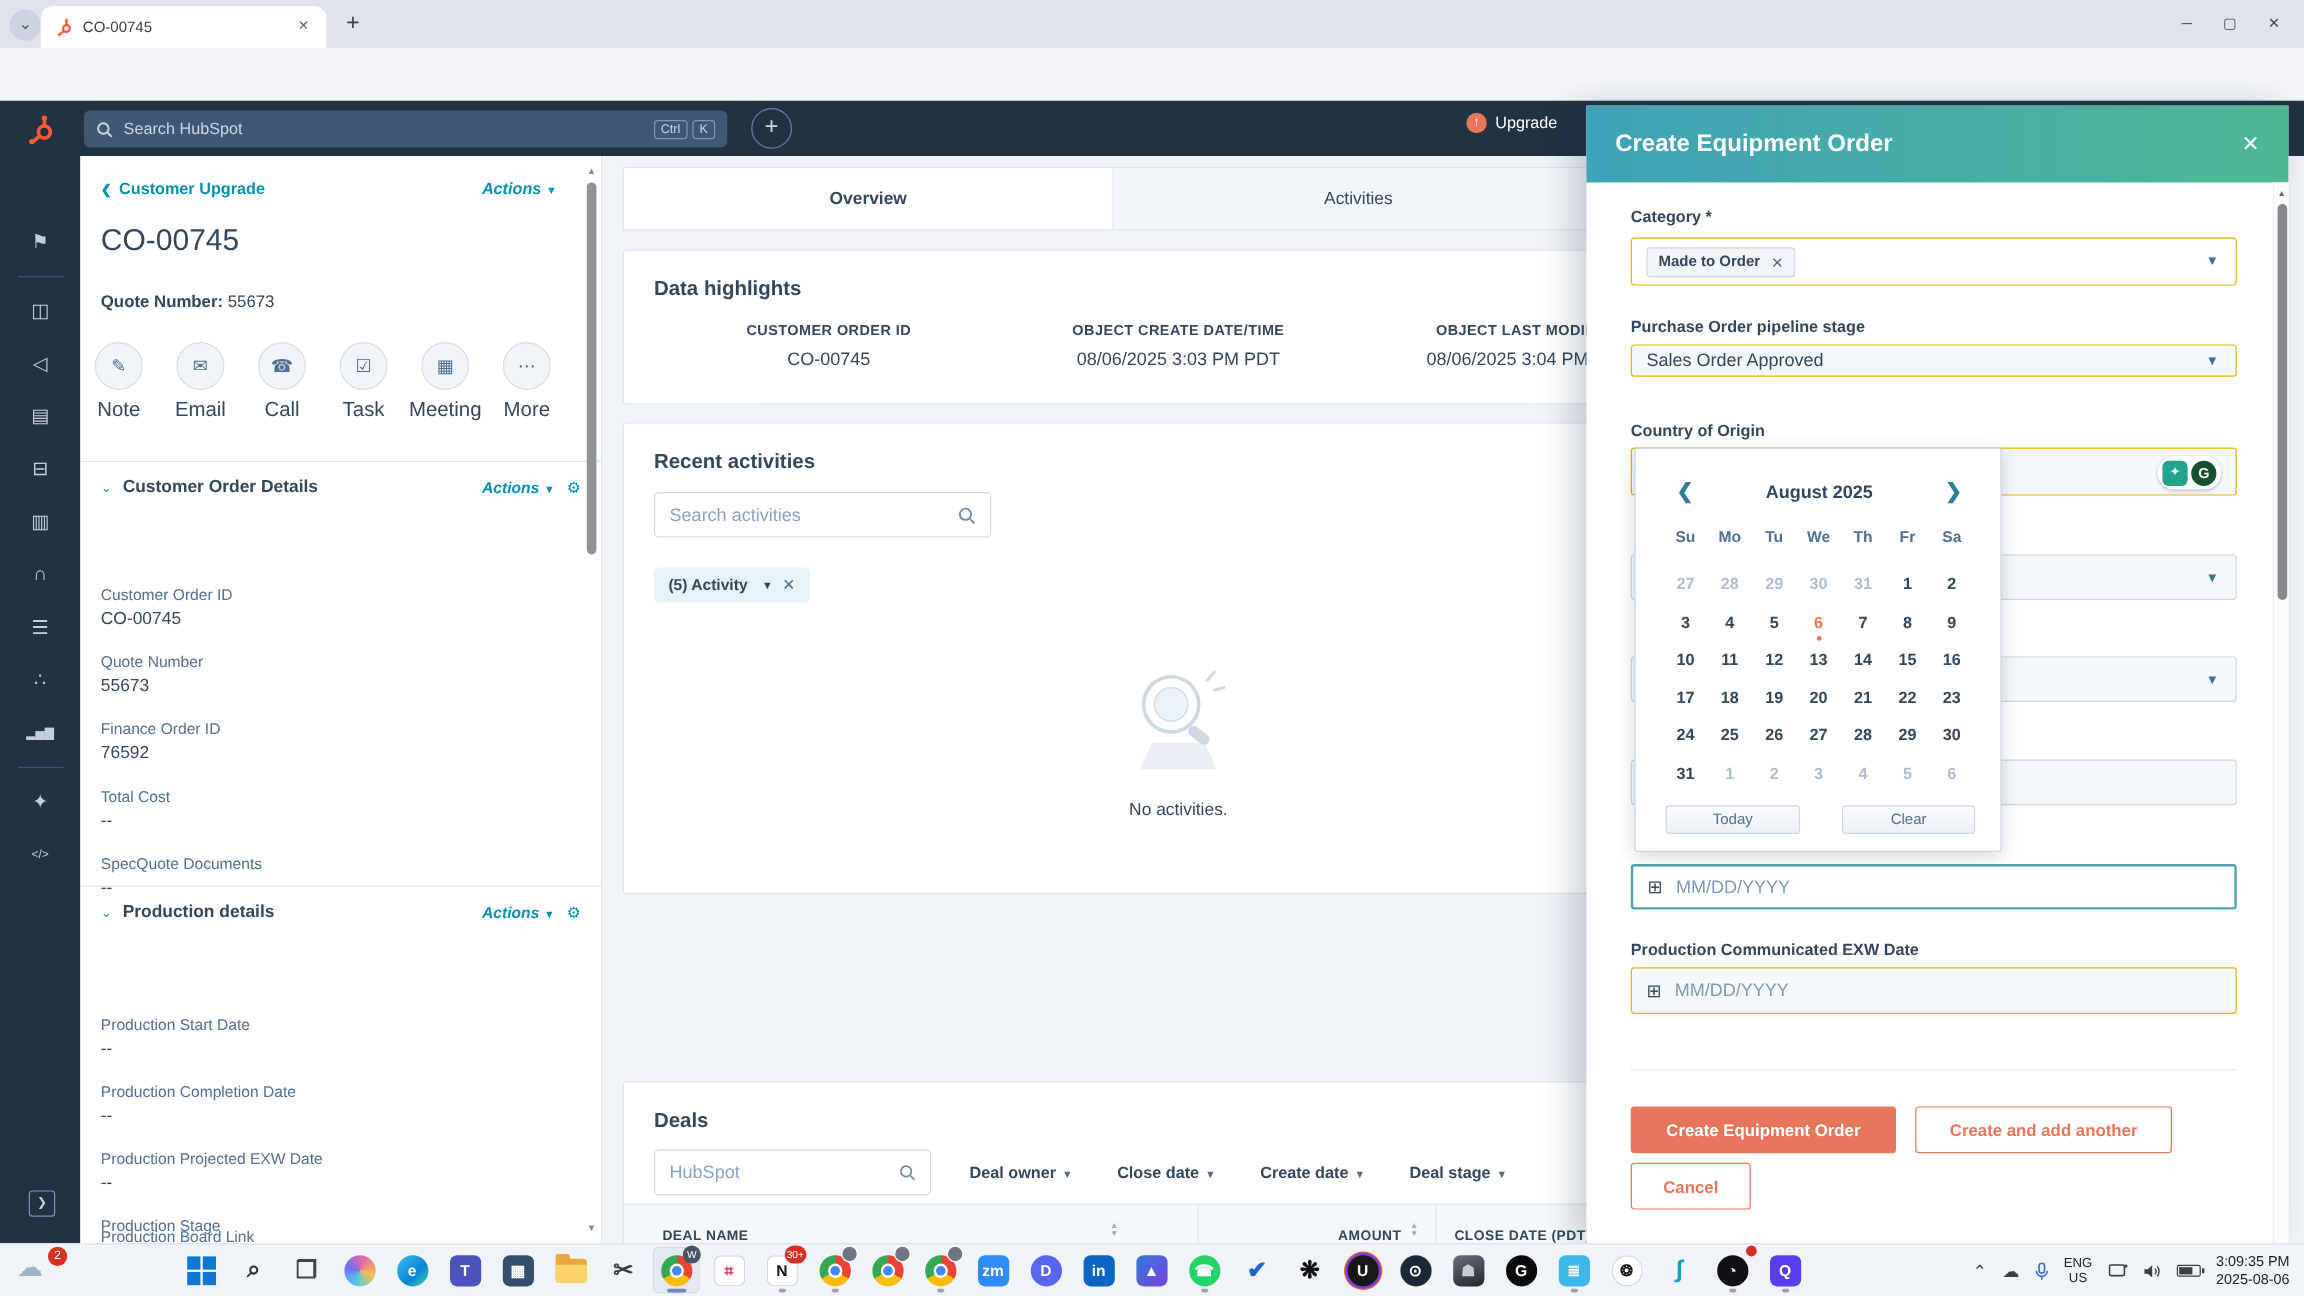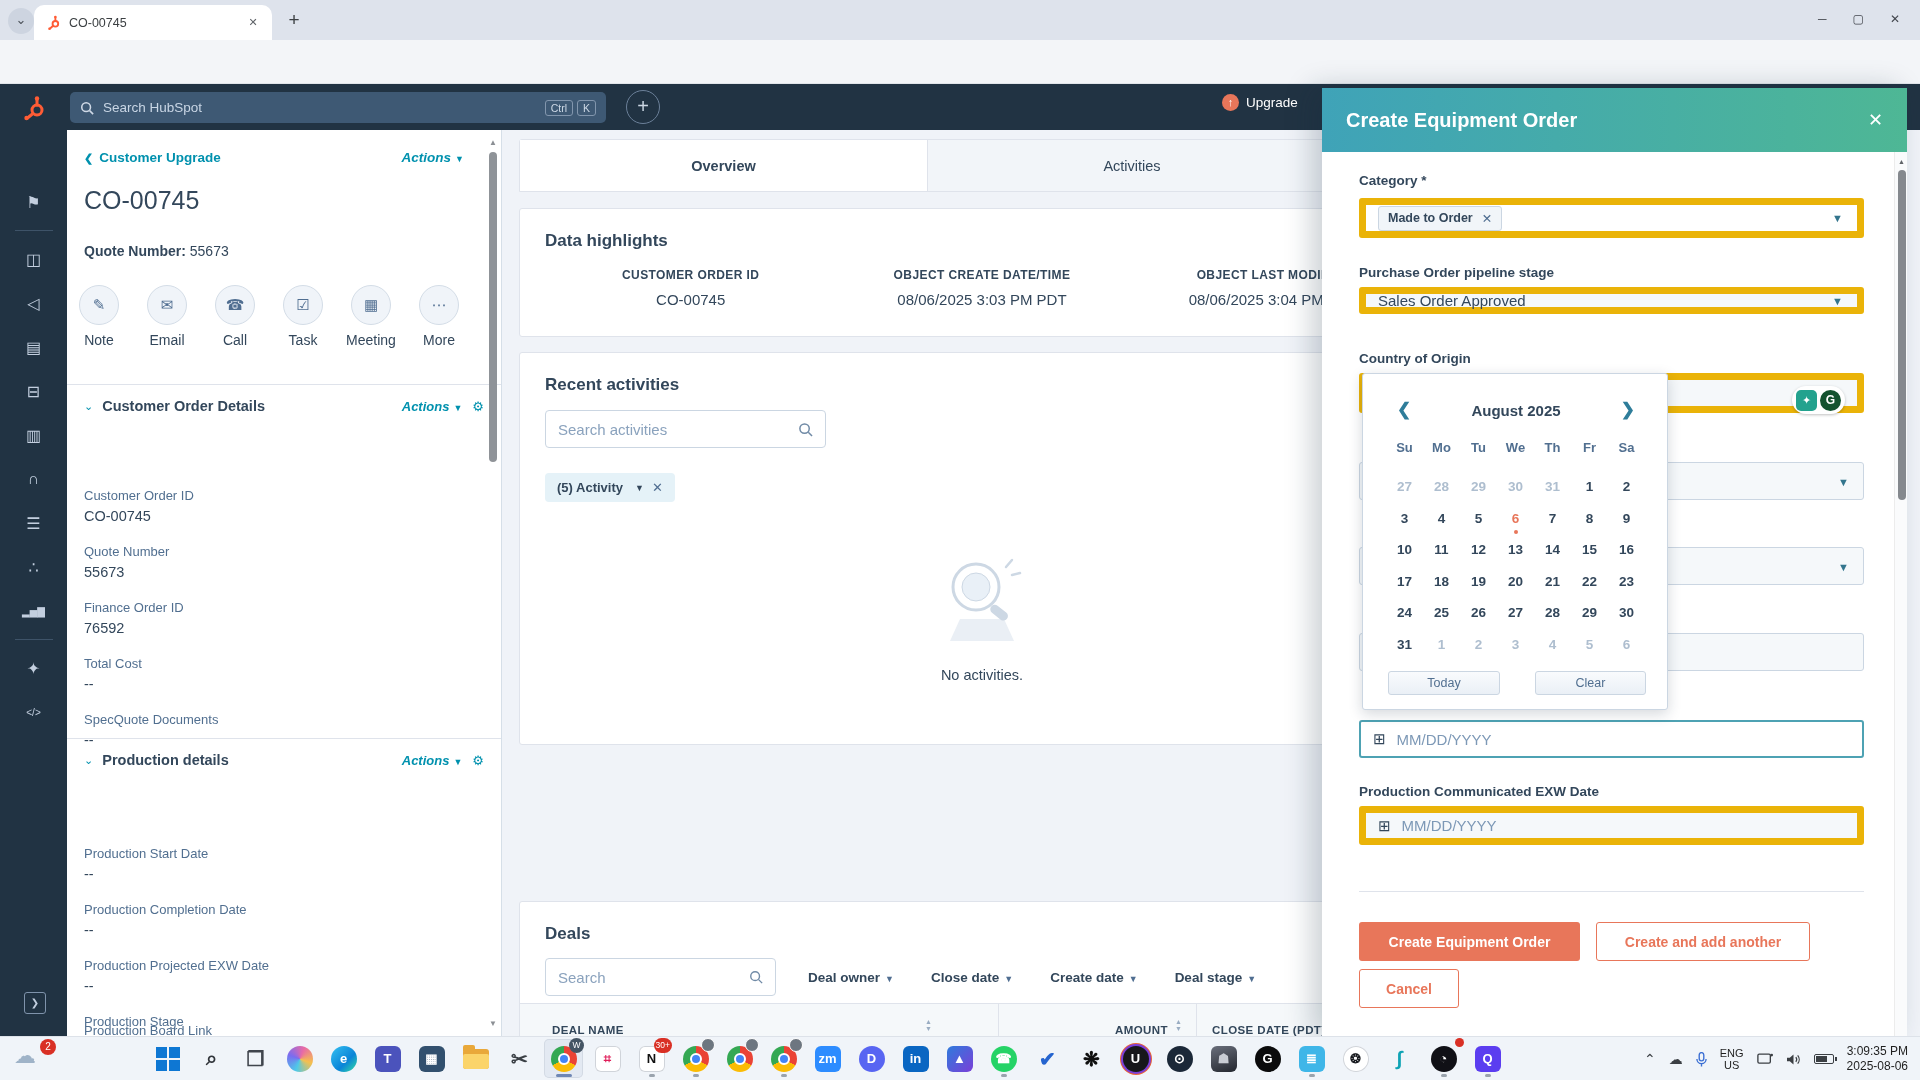--- a/index.html
+++ b/index.html
@@ -58,21 +58,21 @@
   .crumb .lt { font-size:11px; margin-right:6px; }
   .teal-act { color:#0091ae; font-size:13.5px; font-weight:bold;font-style:italic; }
   .caret-t { font-size:9px; margin-left:4px; }
   .rec-title { position:absolute; left:17px; top:56px; font-size:25px; color:#33475b; font-weight:500; }
   .quote-line { position:absolute; left:17px; top:113px; font-size:14px; color:#33475b; }
   .quote-line b { font-weight:bold; }
   #quick-actions { position:absolute; left:10px; top:155px; display:flex; gap:24px; }
   .qa { width:44px; display:flex; flex-direction:column; align-items:center; }
   .qa-c { width:40px; height:40px; border-radius:50%; background:#f0f4f9; border:1px solid #d4dde7; display:flex; align-items:center; justify-content:center; }
   .qa-g { color:#506e91; font-size:15px; }
-  .qa-l { margin-top:7px; font-size:14px; color:#33475b; }
+  .qa-l { margin-top:7px; font-size:17px; color:#33475b; }
   .hdiv { position:absolute; left:0; width:435px; height:1px; background:#dfe3eb; }
   .sec-head { position:absolute; left:17px; width:400px; display:flex; align-items:center; }
   .sec-caret { color:#0091ae; font-size:11px; margin-right:9px; }
   .sec-title { font-size:14.5px; font-weight:bold; color:#33475b; flex:1; }
   .gear { color:#0091ae; font-size:13px; margin-left:10px; }
   .fld { margin-bottom:20px; }
   .fl { font-size:13px; color:#516f90; margin-bottom:5px; }
   .fv { font-size:14.5px; color:#33475b; }
   #fields-0 { position:absolute; left:17px; top:358px; }
   #fields-1 { position:absolute; left:17px; top:716px; }
@@ -114,21 +114,21 @@
   .dcol { position:absolute; top:20px; font-size:11.5px; font-weight:bold; color:#33475b; letter-spacing:.4px; white-space:nowrap; }
   .sorts { position:absolute; top:14px; display:flex; flex-direction:column; color:#99acc2; font-size:7px; line-height:7px; }
   .coldiv { position:absolute; top:0; width:1px; height:59px; background:#dfe3eb; }
 
   
   .panel { position:absolute; left:1322px; top:88px; width:585px; height:948px; background:#fff; box-shadow:-10px 0 26px rgba(20,40,60,.22); }
   .panel-head { position:absolute; left:0; top:0; width:585px; height:64px; background:linear-gradient(90deg,#3fa3b8,#4eb795); display:flex; align-items:center; padding:0 24px; }
   .panel-title { color:#fff; font-size:20px; font-weight:bold; flex:1; }
   .panel-x { color:#fff; font-size:18px; }
   .plabel { position:absolute; left:37px; font-size:13.5px; font-weight:bold; color:#33475b; }
-  .pbox { position:absolute; left:37px; width:505px; border:7px solid #eab308; border-radius:3px; background:#f5f8fa; display:flex; align-items:center; padding:0 12px; }
+  .pbox { position:absolute; left:37px; width:505px; border:1px solid #eab308; border-radius:3px; background:#f5f8fa; display:flex; align-items:center; padding:0 12px; }
   .pbox.white { background:#fff; }
   .pcaret { position:absolute; right:14px; font-size:11px; color:#33758d; }
   .ms-tag { border:1px solid #cbd6e2; background:#f1f5f9; border-radius:3px; font-size:12.5px; font-weight:bold; color:#33475b; padding:4px 9px; display:flex; gap:9px; align-items:center; }
   .ms-tag .x { font-weight:normal; color:#506e91; }
   .ptext { font-size:15px; color:#33475b; }
   .ph { font-size:15px; color:#7c98b6; }
   .cal-glyph { font-size:15px; color:#33475b; margin-right:11px; }
   .focus-input { border:2px solid #4ea2b3 !important; background:#fff !important; }
   .ext-pill { position:absolute; right:12px; top:6px; height:28px; background:#fff; border-radius:14px; box-shadow:0 1px 3px rgba(0,0,0,.25); display:flex; align-items:center; gap:3px; padding:0 4px; }
   .ext-kb { width:21px; height:21px; border-radius:5px; background:#23a28e; color:#fff; font-size:11px; text-align:center; line-height:21px; }
@@ -479,21 +479,21 @@
         </svg>
       </div>
       <div class="empty-txt">No activities.</div>
     </div>
 
 
     <div class="card de-card">
       <div class="card-title">Deals</div>
       <div class="de-row">
         <div class="de-search">
-          <span class="ra-ph">Search</span>
+          <span class="ra-ph">HubSpot</span>
           <svg width="14" height="14" viewBox="0 0 16 16">
               <circle cx="7" cy="7" r="5" fill="none" stroke="#708aa6" stroke-width="1.6"></circle>
               <line x1="11" y1="11" x2="15" y2="15" stroke="#708aa6" stroke-width="1.6"></line>
             </svg>
         </div>
         <div id="deal-filters">
             <div class="dfil">Deal owner<span class="caret-sm">▼</span></div>
             <div class="dfil">Close date<span class="caret-sm">▼</span></div>
             <div class="dfil">Create date<span class="caret-sm">▼</span></div>
             <div class="dfil">Deal stage<span class="caret-sm">▼</span></div>

